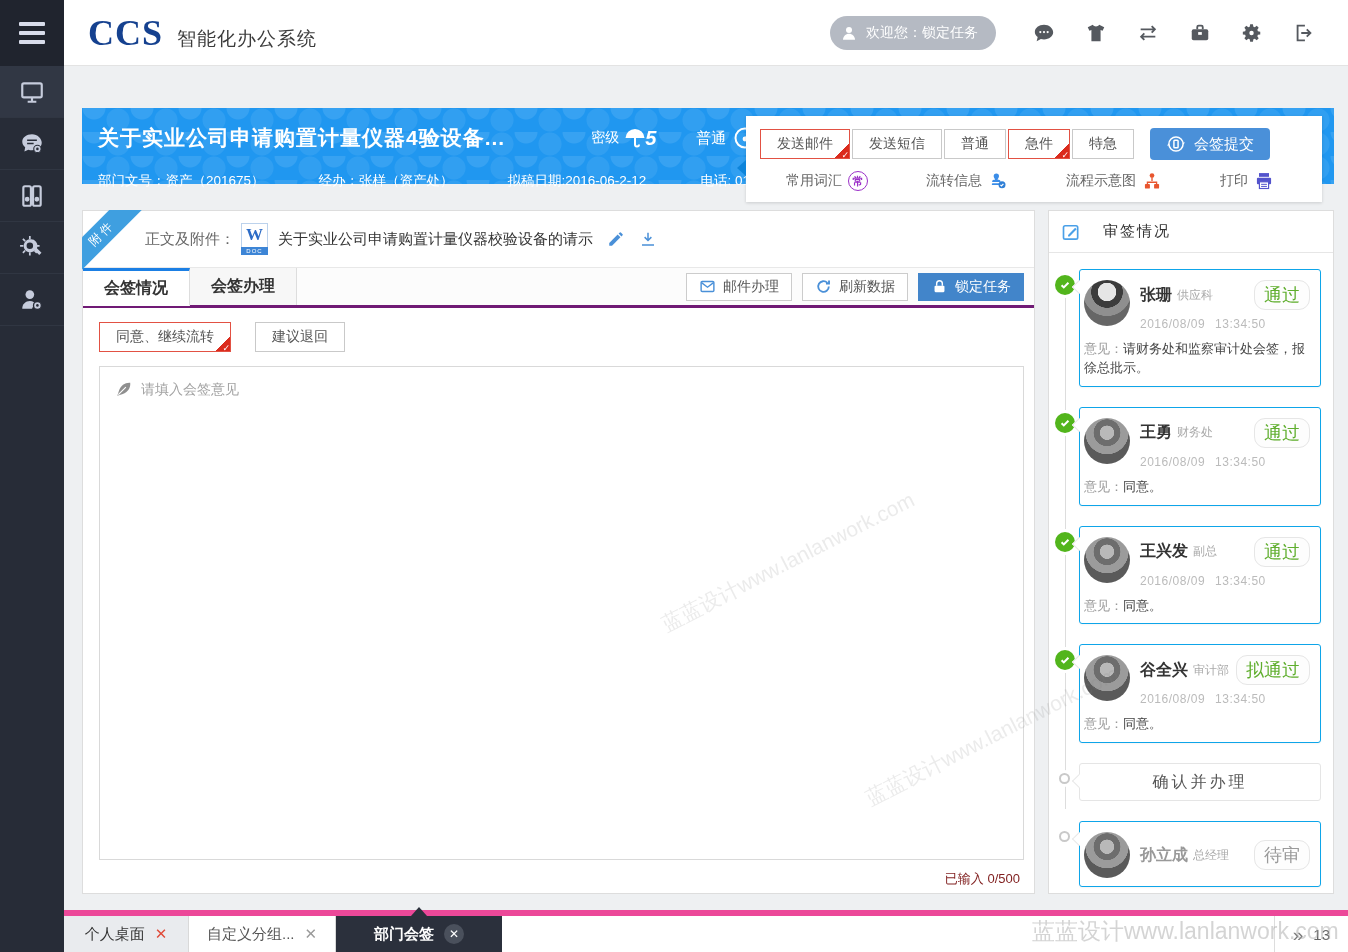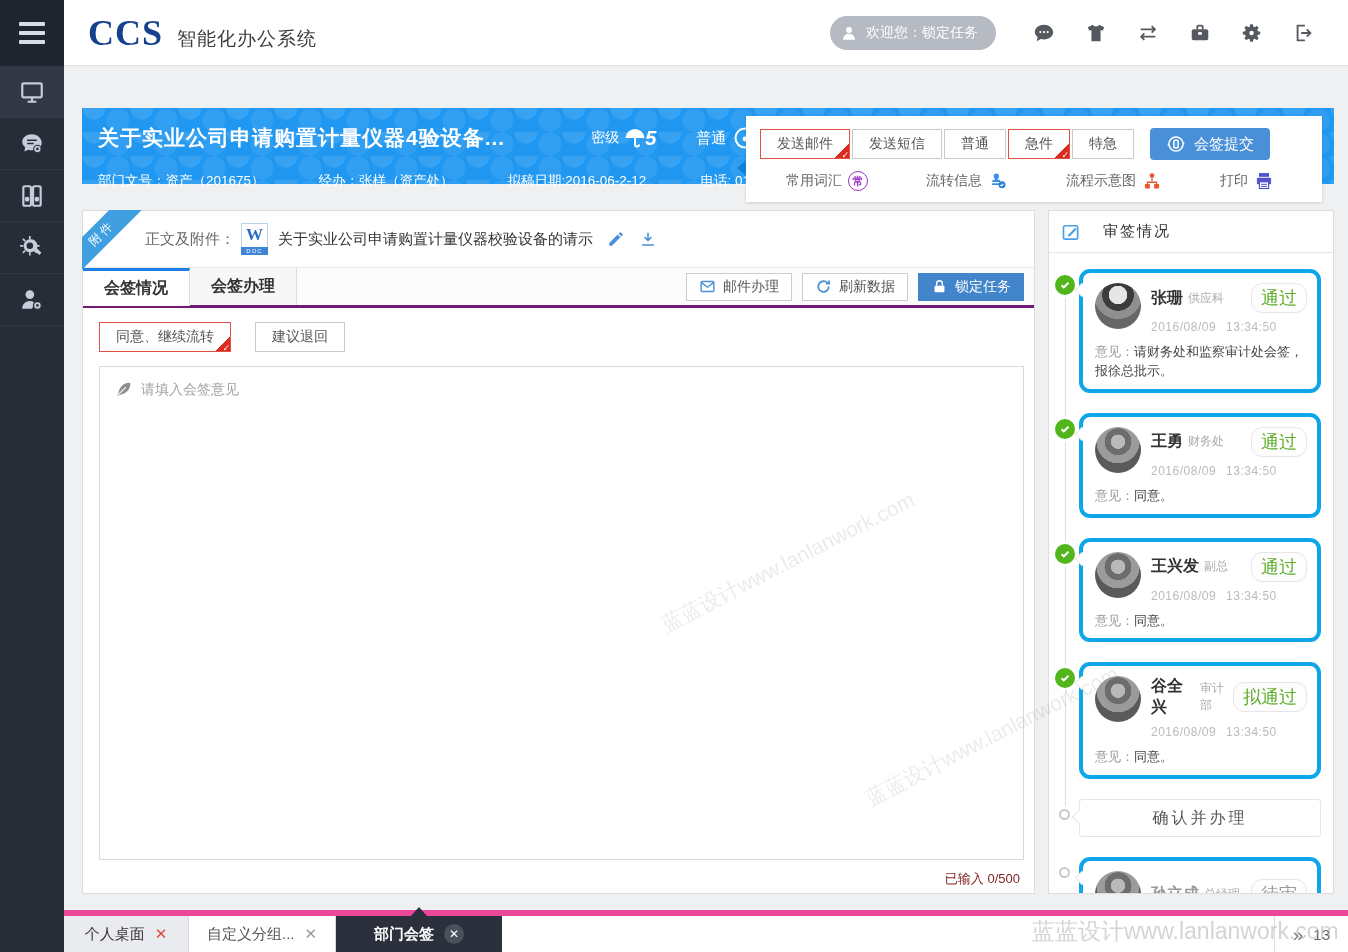--- a/index.html
+++ b/index.html
@@ -91,21 +91,21 @@
   .review-card { position:absolute; left:1048px; top:210px; width:286px; height:684px; background:#fff; border:1px solid #ddd; z-index:5; overflow:hidden; }
   .review-header { height:42px; border-bottom:1px solid #e6e6e6; display:flex; align-items:center; padding-left:12px; }
   .review-header svg { width:20px; height:20px; }
   .review-title { font-size:15px; color:#333; margin-left:22px; letter-spacing:2px; }
   .timeline { position:relative; padding:16px 12px 0 30px; }
   .rail { position:absolute; left:16px; top:28px; height:528px; width:1px; background:#ddd; }
   .entry { position:relative; margin-bottom:20px; }
   .marker-done { position:absolute; left:-24px; top:6px; width:20px; height:20px; border-radius:50%; background:#52b51c; box-shadow:0 0 0 3px #fff; display:flex; align-items:center; justify-content:center; }
   .marker-done svg { width:12px; height:12px; }
   .marker-pend { position:absolute; left:-20px; top:10px; width:11px; height:11px; border-radius:50%; background:#fff; border:2px solid #c9c9c9; box-shadow:0 0 0 3px #fff; }
-  .e-card { position:relative; border:4px solid #0ea5e9; border-radius:11px; background:#fff; box-shadow:0 1px 2px rgba(0,0,0,.04); padding:10px 10px 8px 12px; }
+  .e-card { position:relative; border:1px solid #0ea5e9; border-radius:3px; background:#fff; box-shadow:0 1px 2px rgba(0,0,0,.04); padding:10px 10px 8px 4px; }
   .e-tail { position:absolute; left:-6px; top:12px; width:10px; height:10px; background:#fff; border-left:1px solid #e8e8e8; border-bottom:1px solid #e8e8e8; transform:rotate(45deg); }
   .e-top { display:flex; align-items:flex-start; }
   .avatar { width:46px; height:46px; border-radius:50%; flex:0 0 46px; background:
       radial-gradient(circle at 50% 32%, #b9b9b9 0 18%, #6d6d6d 19% 34%, #9b9b9b 35% 55%, #5a5a5a 56% 100%); }
   .avatar.f { background: radial-gradient(circle at 50% 26%, #e6e6e6 0 22%, #3c3c3c 23% 38%, #8f8f8f 39% 58%, #666 59% 100%); }
   .e-info { flex:1; padding-left:10px; }
   .e-line1 { display:flex; align-items:center; }
   .e-name { font-size:16px; font-weight:bold; color:#333; }
   .e-name.muted { color:#999; font-weight:bold; }
   .e-dept { font-size:12px; color:#aaa; margin-left:5px; }

